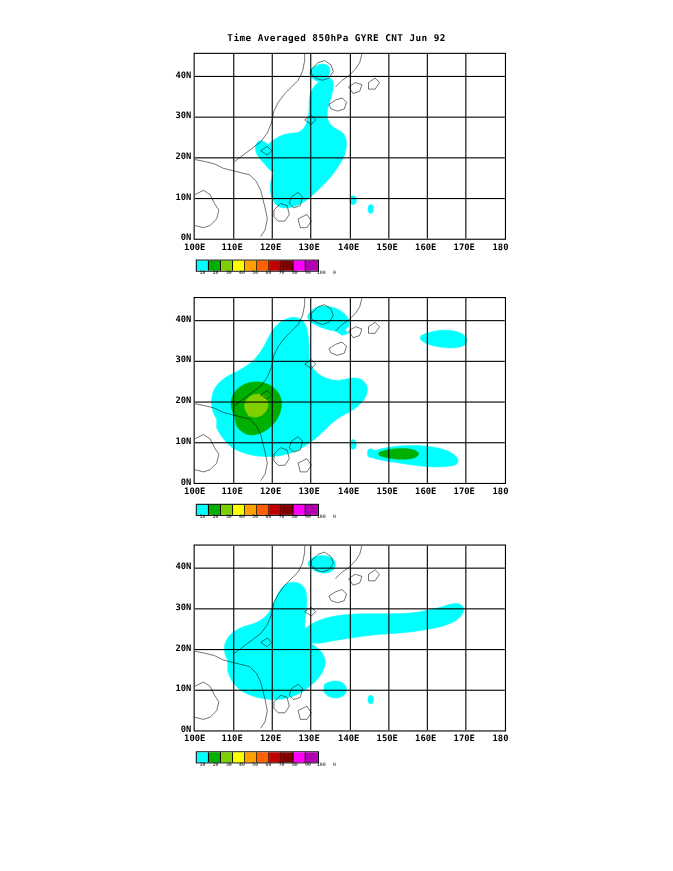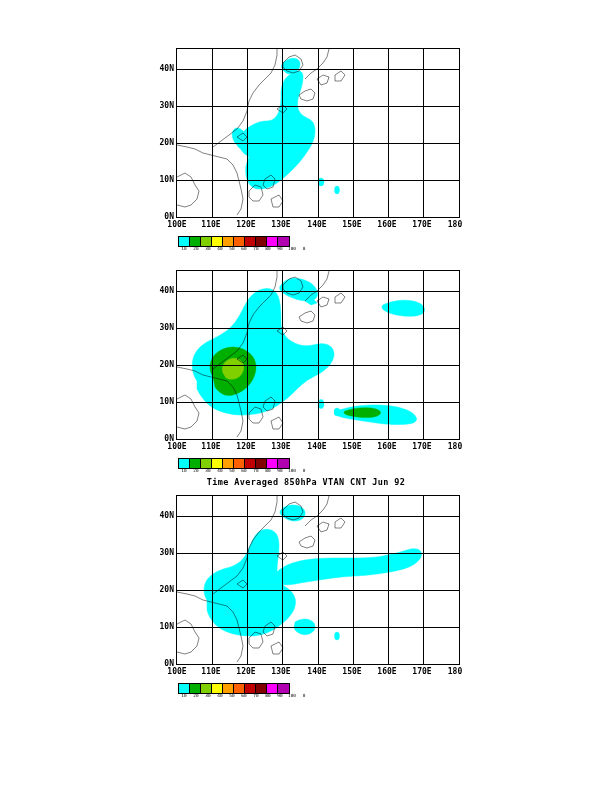--- a/index.html
+++ b/index.html
@@ -103,20 +103,21 @@
     transform: translateX(6px);
   }
   svg { display: block; }
 </style>
 </head>
 <body>
 
 <div class="page">
 
   <div class="panel" style="top:30px; height:215px;">
+    <div class="panel-title" style="top:0px;">Time Averaged 850hPa GYRE CNT Jun 92</div>
 
     <div class="plotbox" style="left:176px; top:18px; width:282px; height:168px;">
       <svg class="plot-inner" viewBox="0 0 282 168" preserveAspectRatio="none">
 
         <g>
           <path fill="#00ffff" stroke="#00ffff" stroke-width="0.5" d="
             M 72,108 C 66,104 62,100 62,94 C 62,88 66,82 72,78 C 78,74 84,72 90,72
             C 96,72 100,68 102,62 C 104,56 104,50 104,44 C 104,38 106,32 110,28
             C 114,24 118,22 122,22 C 124,22 126,24 126,28 C 126,34 124,40 122,46
             C 120,52 120,58 122,62 C 124,66 128,68 132,70 C 136,72 138,76 138,82
@@ -309,21 +310,20 @@
       <div class="cb-label">60</div>
       <div class="cb-label">70</div>
       <div class="cb-label">80</div>
       <div class="cb-label">90</div>
       <div class="cb-label">100</div>
       <div class="cb-label">0</div>
     </div>
   </div>
 
   <div class="panel" style="top:477px; height:215px;">
-    <div class="panel-title" style="top:0px;">Time Averaged 850hPa VTAN CNT Jun 92</div>
 
     <div class="plotbox" style="left:176px; top:18px; width:282px; height:168px;">
       <svg class="plot-inner" viewBox="0 0 282 168" preserveAspectRatio="none">
         <g>
           <path fill="#00ffff" stroke="#00ffff" stroke-width="0.5" d="
             M 30,104 C 26,98 26,90 30,84 C 34,78 42,74 50,72 C 58,70 64,66 68,60
             C 72,54 74,46 78,40 C 82,34 88,32 94,34 C 100,36 102,42 102,50
             C 102,58 100,66 100,74 C 100,82 104,88 110,92 C 116,96 120,102 118,110
             C 116,118 110,124 102,130 C 94,136 84,140 74,140 C 64,140 54,138 46,134
             C 38,130 32,122 30,114 Z"></path>

